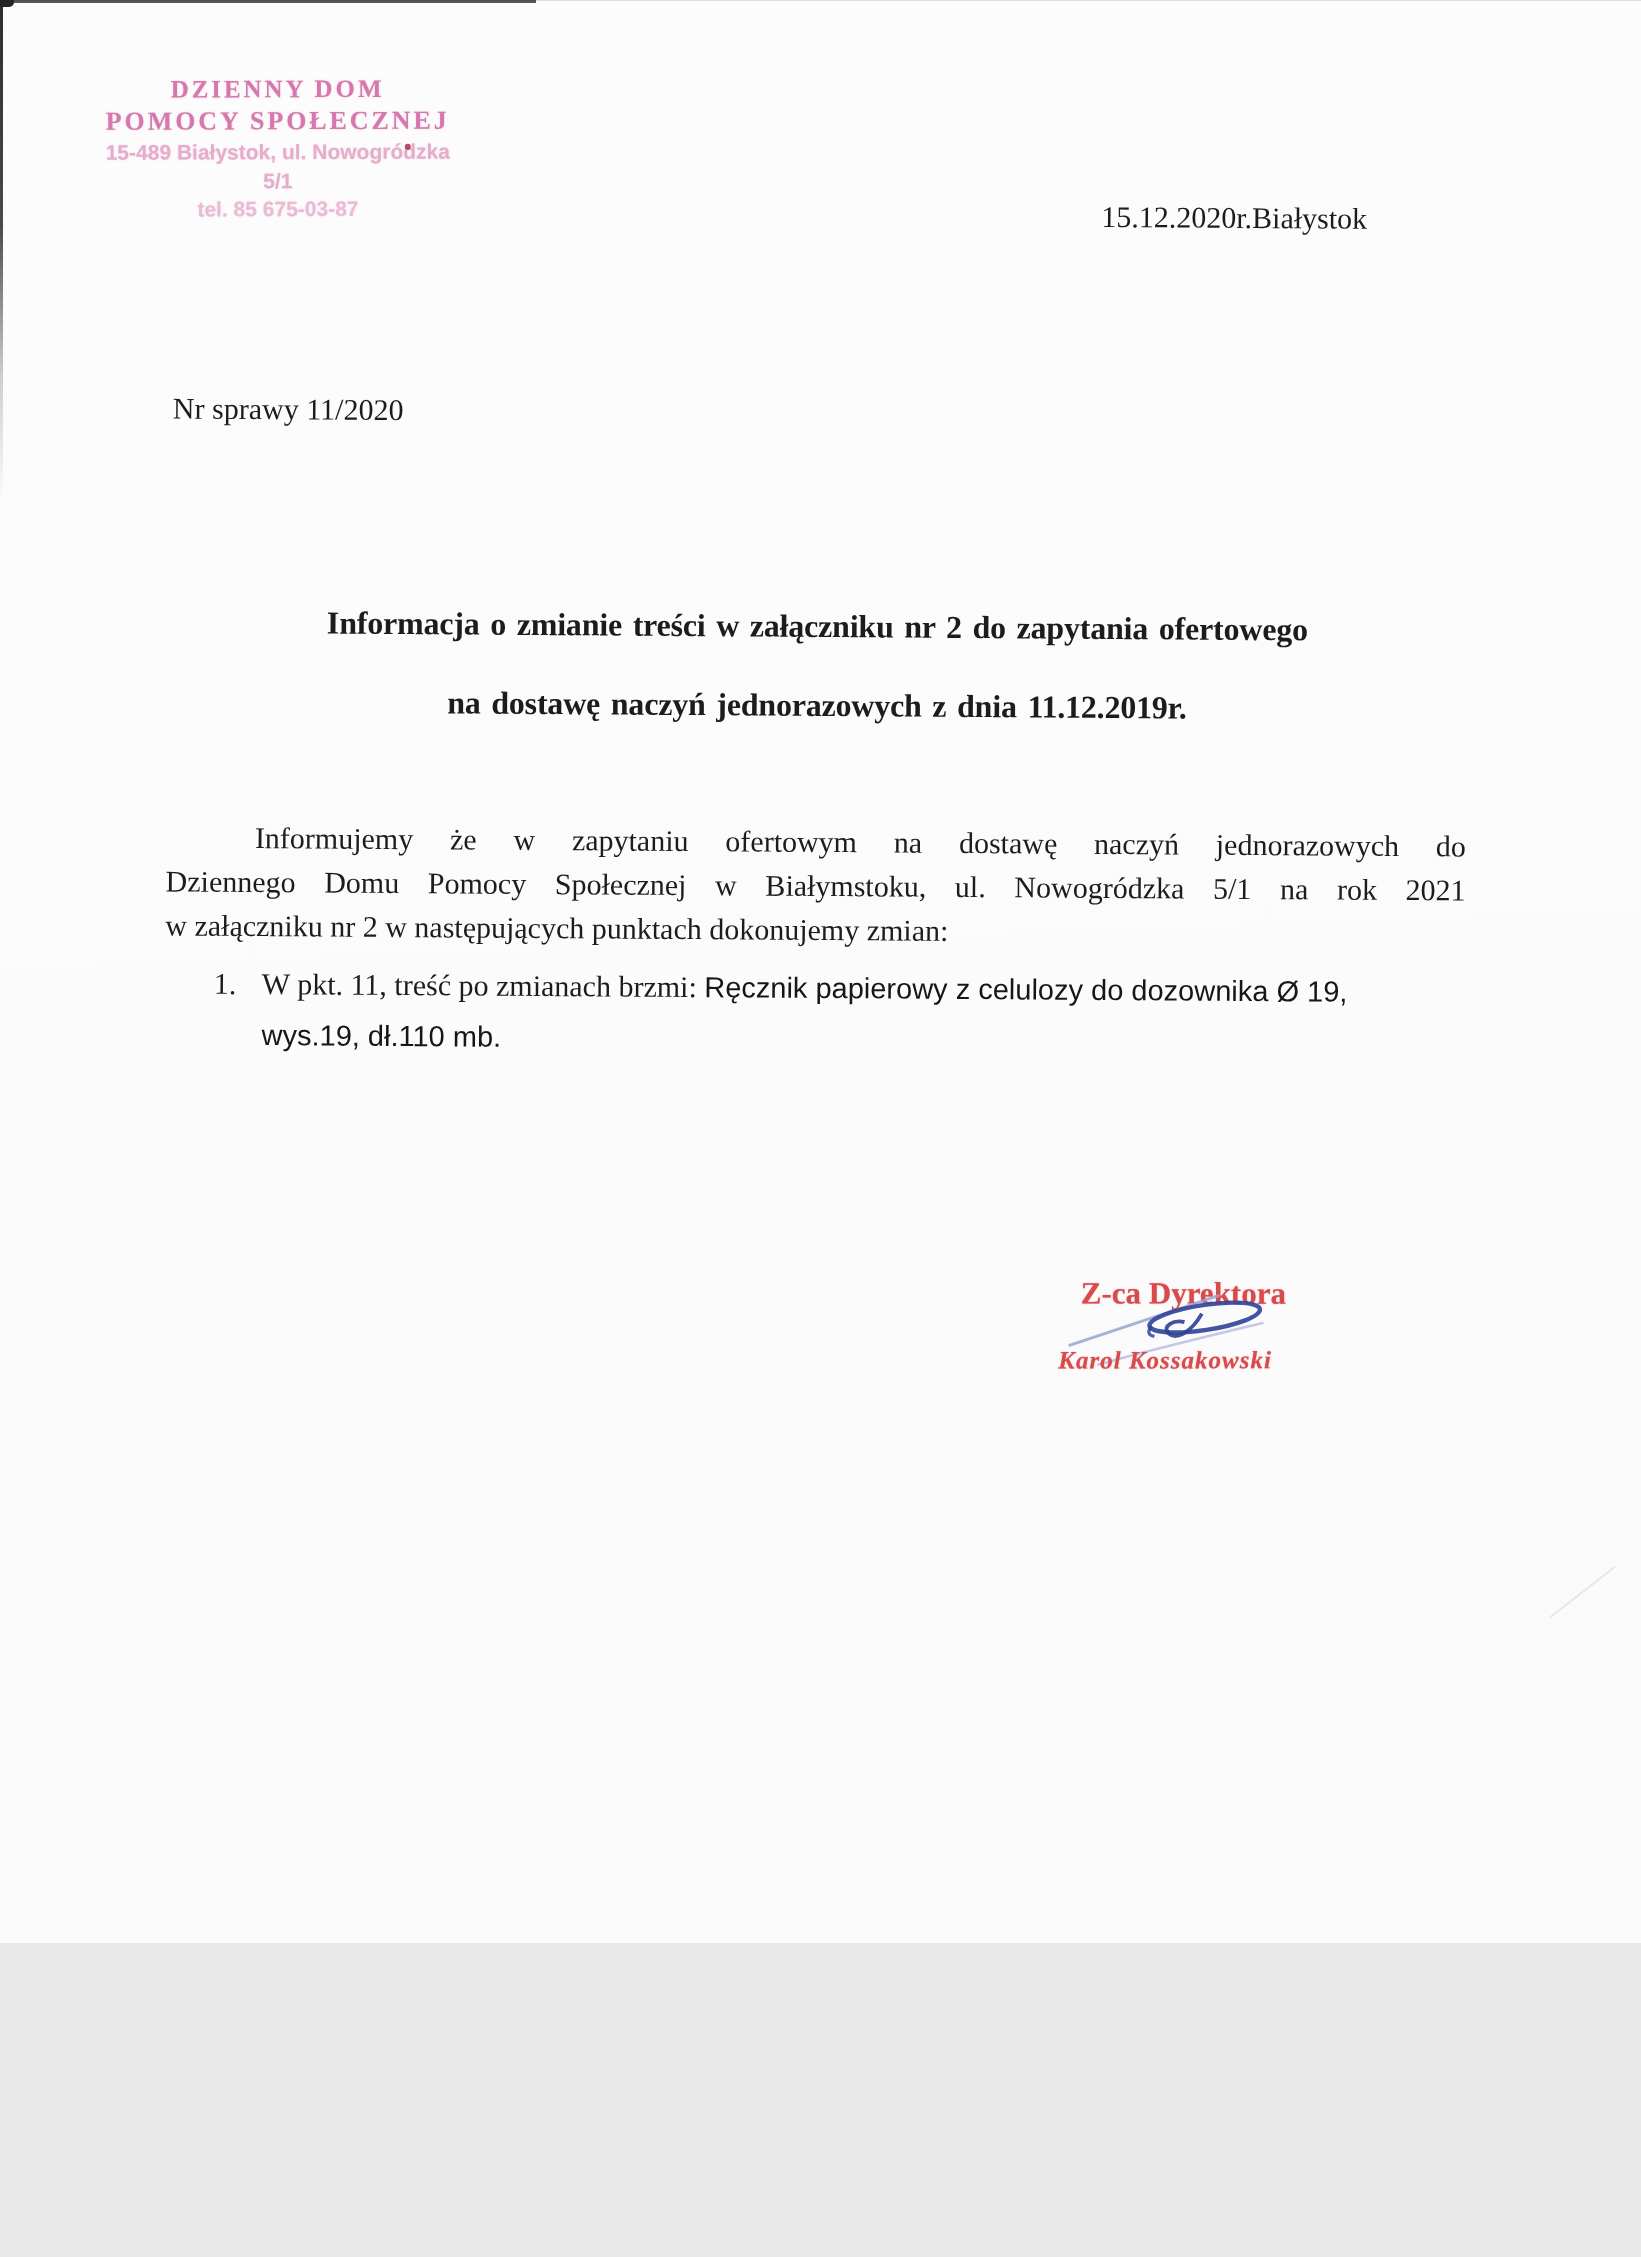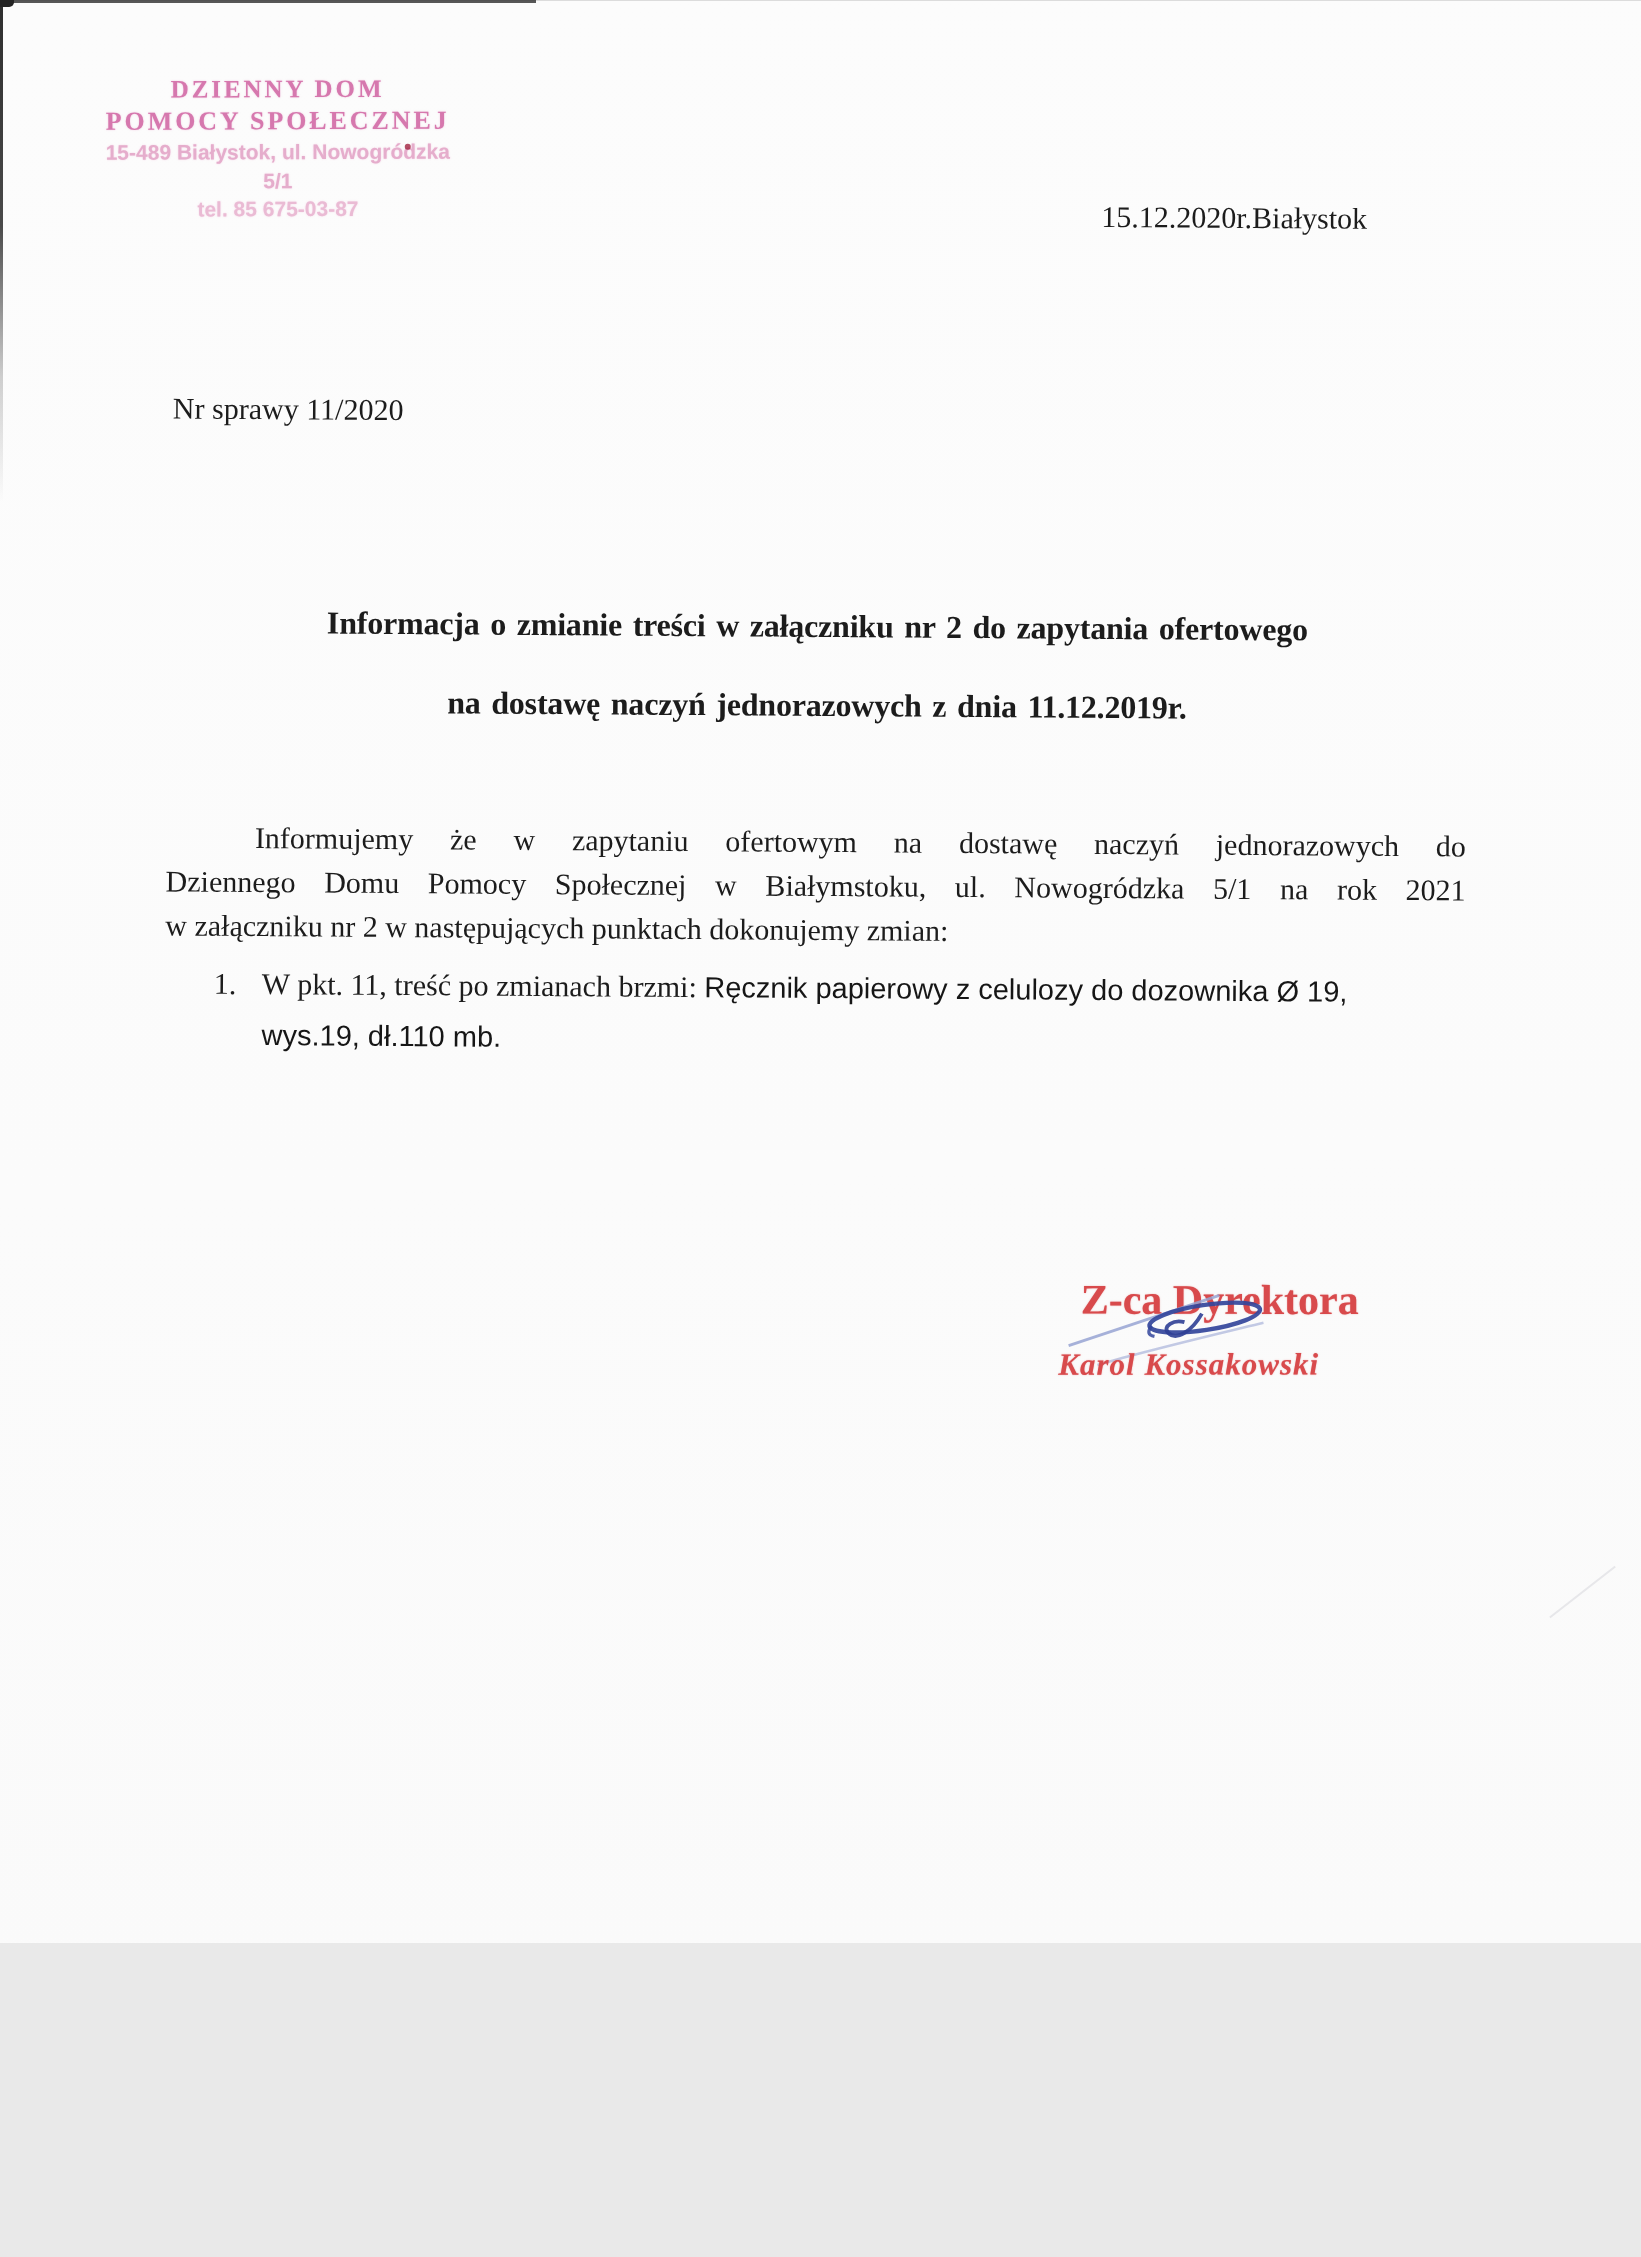--- a/index.html
+++ b/index.html
@@ -46,23 +46,23 @@
   .bl1{top:822px;text-indent:89px;}
   .bl2{top:866px;}
   .bl3{top:910px;}
 
   .list-row{position:absolute;left:220px;top:971px;width:1265px;font-size:30px;white-space:nowrap;}
   .num{display:inline-block;width:48px;}
   .sans-part{font-family:"Liberation Sans","DejaVu Sans",sans-serif;font-size:29px;color:#161616;}
   .list-cont{position:absolute;left:268px;top:1023px;font-size:29px;}
 
   
-  .stamp-role{position:absolute;left:1089px;top:1273px;font-size:42px;font-weight:bold;
+  .stamp-role{position:absolute;left:1089px;top:1273px;font-size:31px;font-weight:bold;
     color:#d84a4c;text-shadow:0 0 1.4px rgba(216,74,76,.55);transform:rotate(-0.3deg);}
-  .stamp-name{position:absolute;left:1067px;top:1344px;font-size:31px;font-weight:bold;font-style:italic;
+  .stamp-name{position:absolute;left:1067px;top:1344px;font-size:25px;font-weight:bold;font-style:italic;
     color:#d84a4c;text-shadow:0 0 1.4px rgba(216,74,76,.55);letter-spacing:1px;transform:rotate(-0.5deg);}
   .signature{position:absolute;left:1048px;top:1284px;pointer-events:none;}
 </style>
 </head>
 <body>
 
 <div class="page">
 
   <div class="edge-top-light"></div>
   <div class="edge-top-dark"></div>

